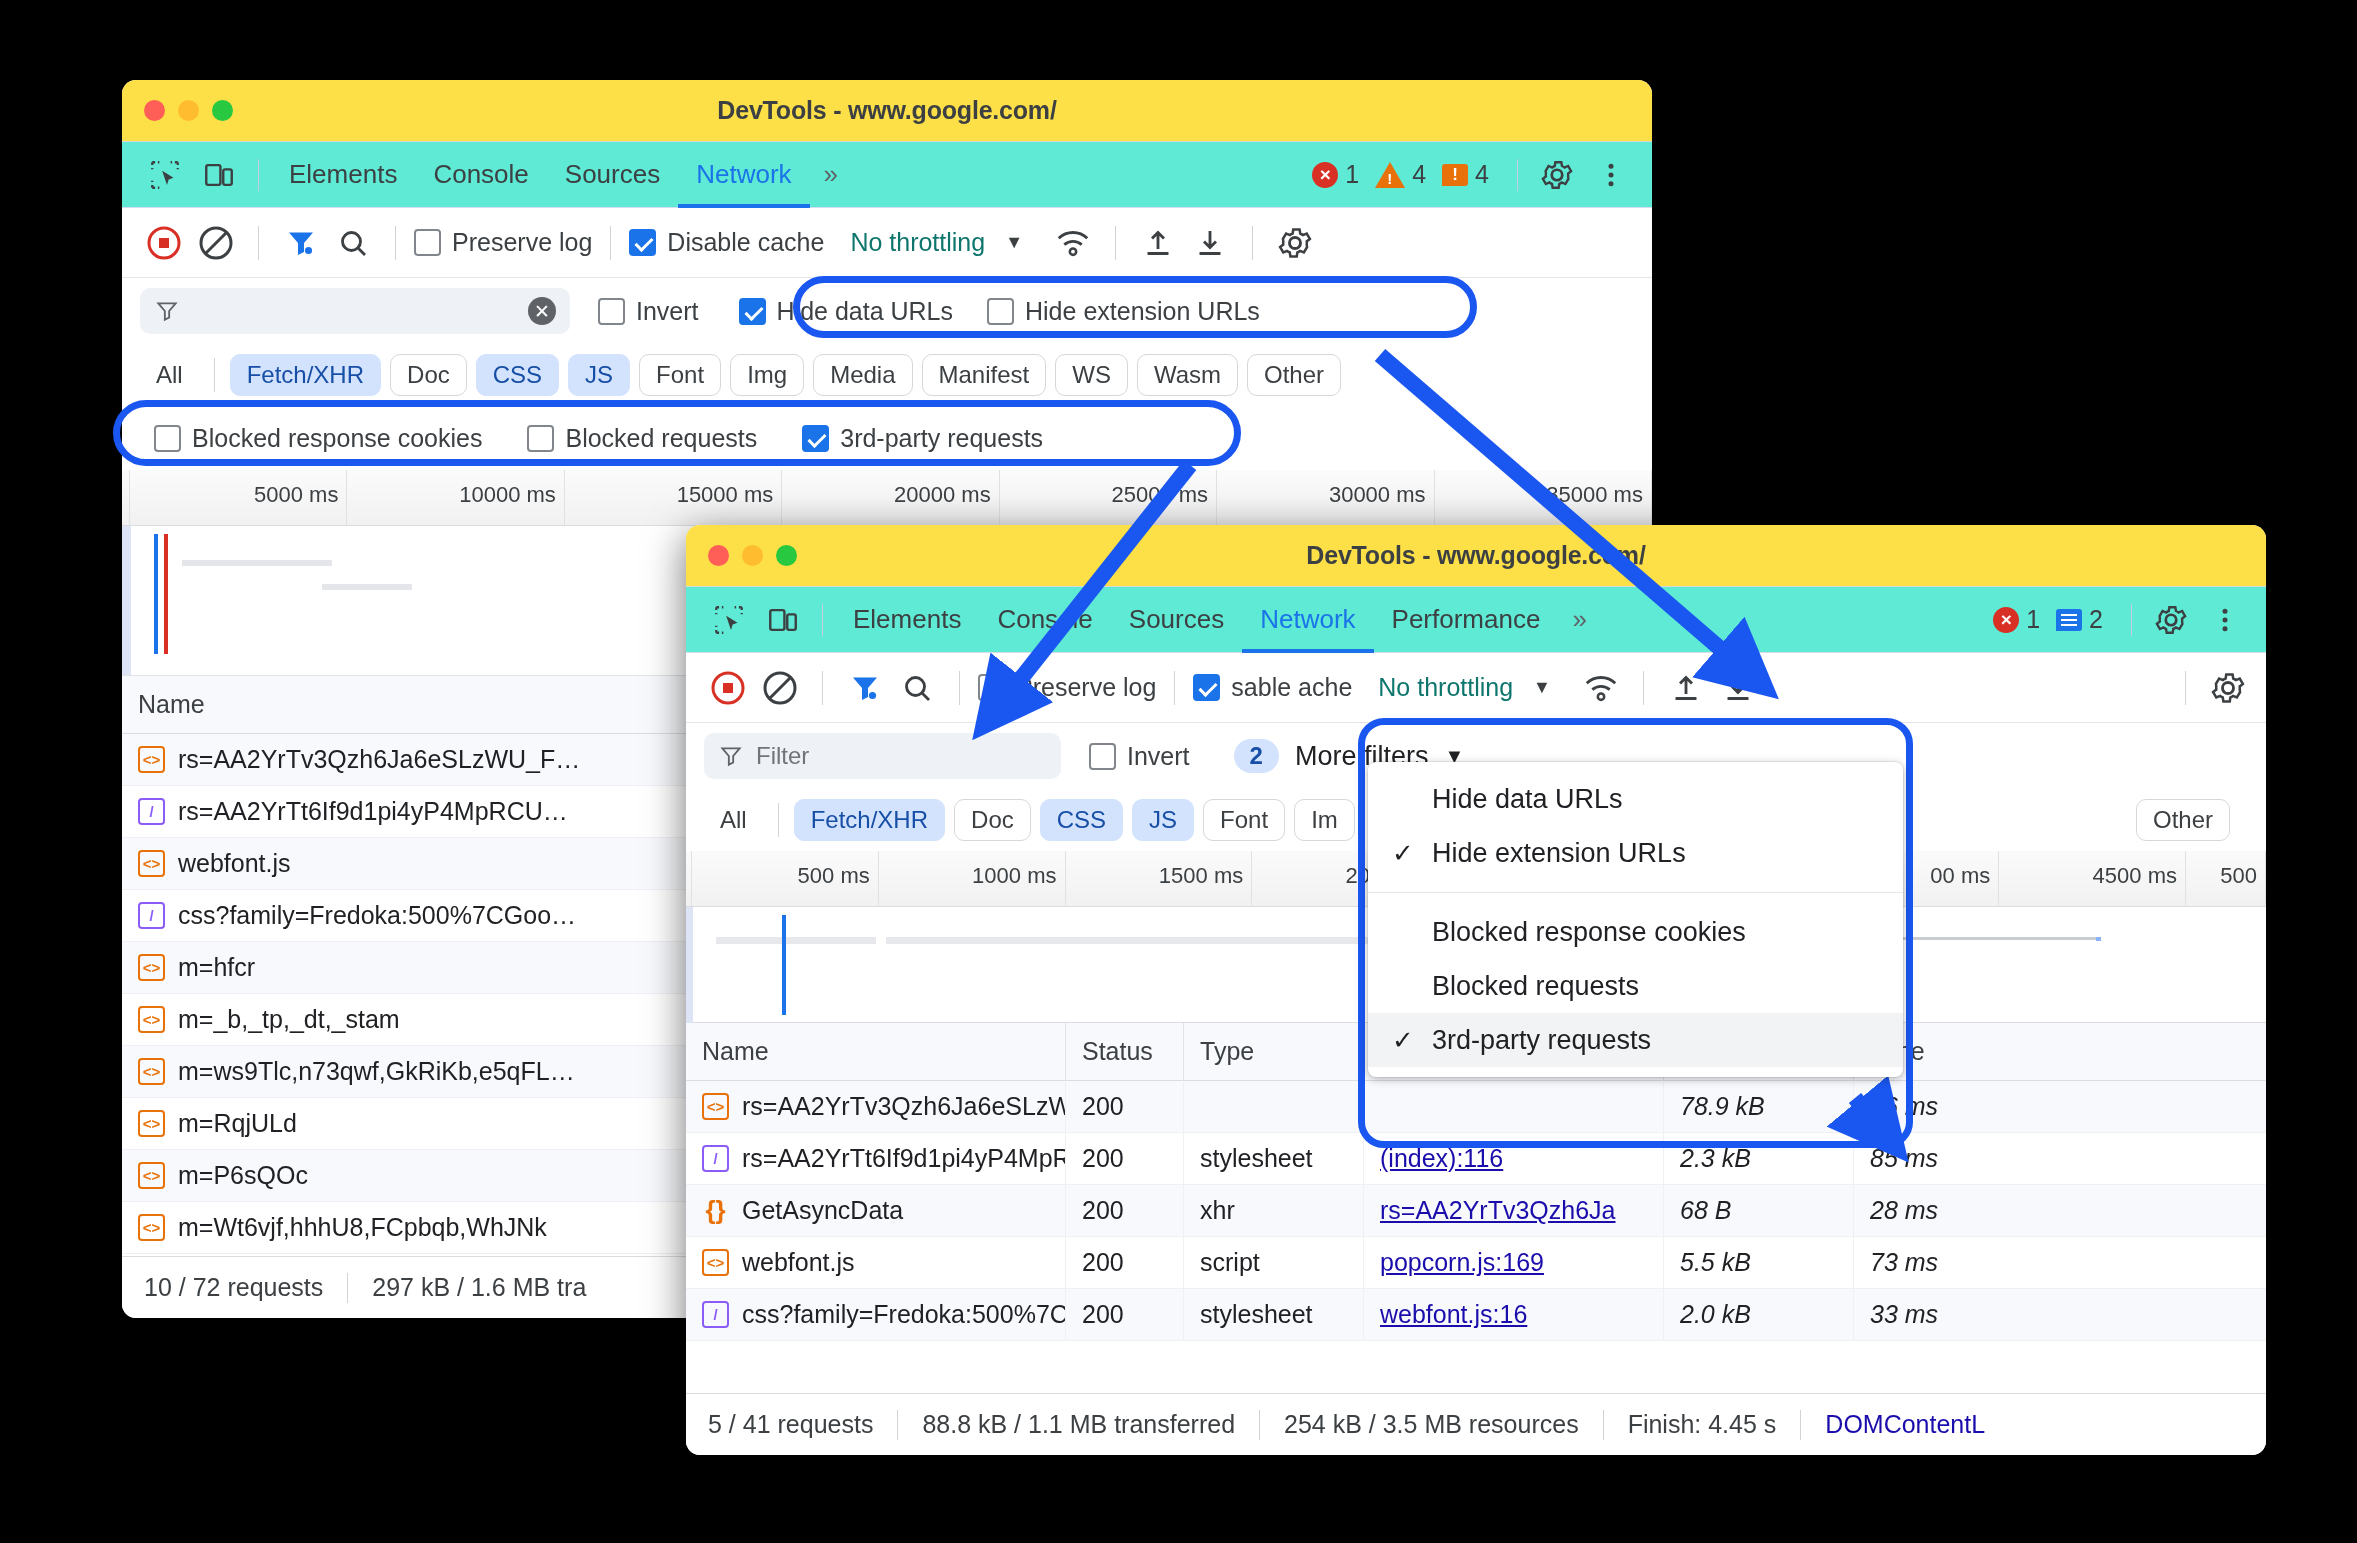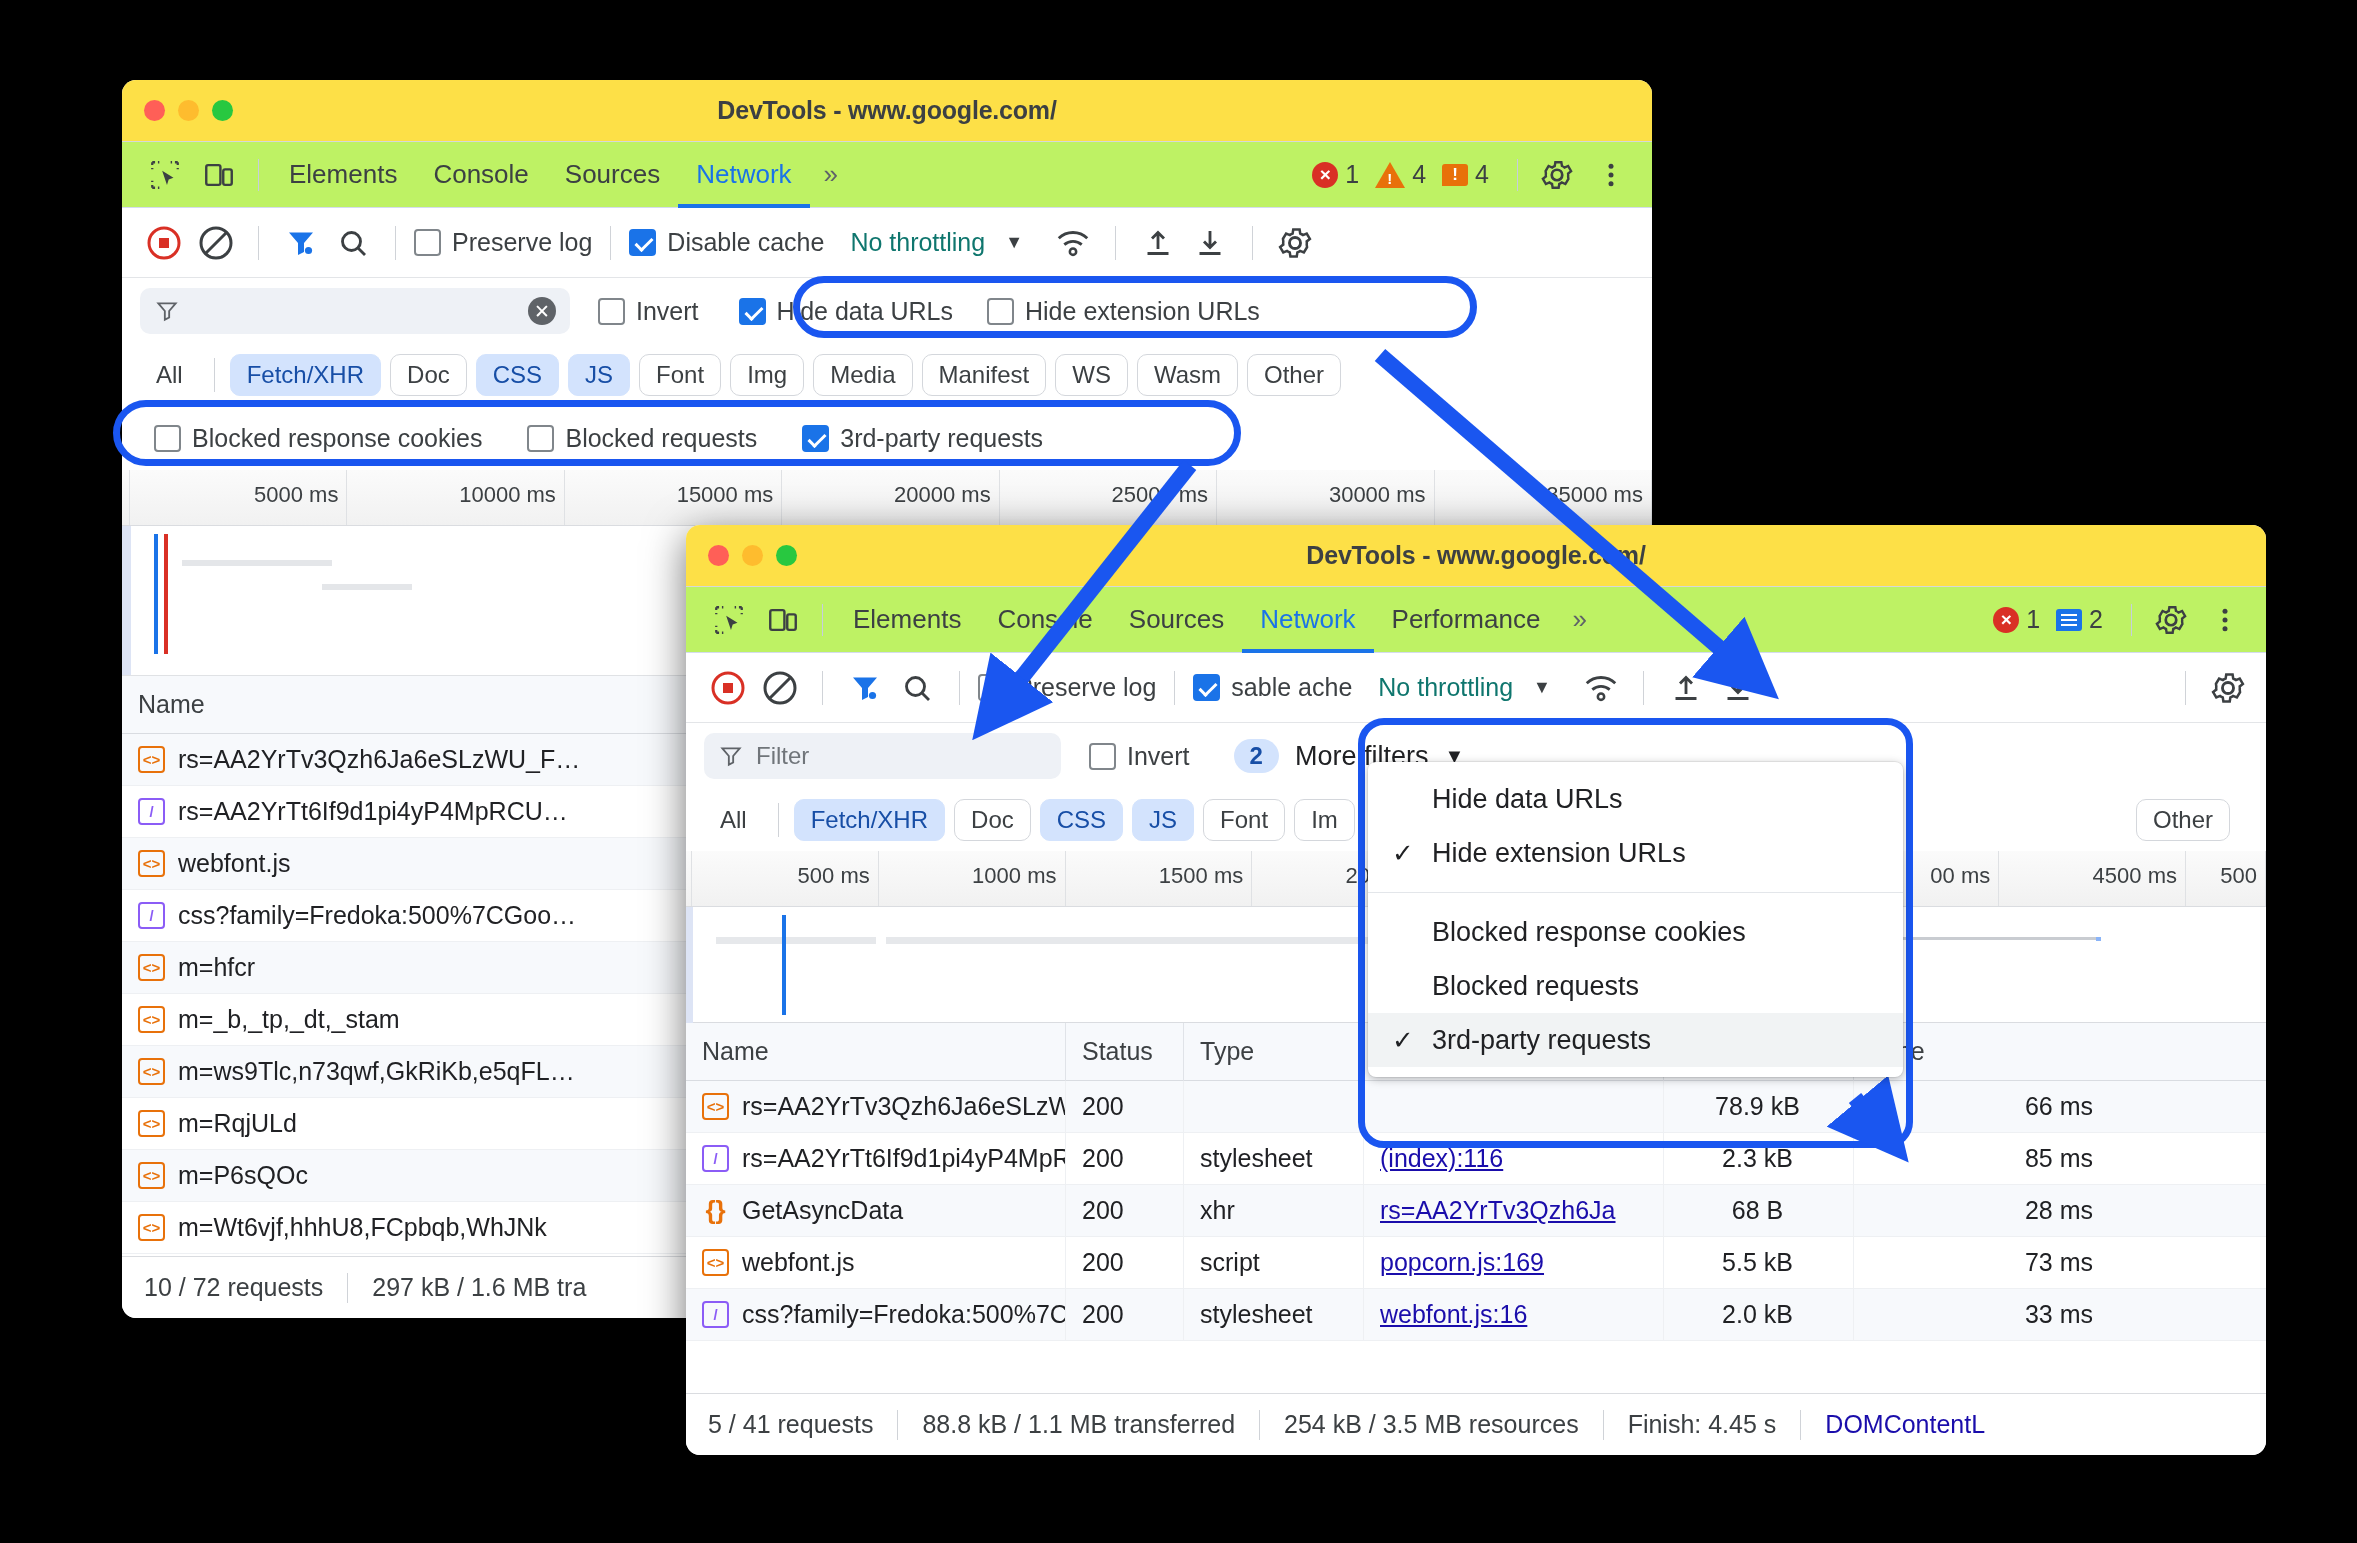--- a/index.html
+++ b/index.html
@@ -35,21 +35,21 @@
   .wtitle {
     position: absolute; left: 0; right: 0; text-align: center;
     font-size: 25px; font-weight: bold; color: #3c4043;
     letter-spacing: -.2px;
     pointer-events: none;
   }
 
   
   .tabbar {
     height: 66px;
-    background: #bef264;
+    background: #5eead4;
     display: flex; align-items: center;
     border-bottom: 1px solid #d4dcee;
     padding-left: 16px;
     position: relative;
   }
   .tb-icon { width: 46px; height: 46px; display: flex; align-items: center; justify-content: center; margin: 0 4px; }
   .tb-sep { width: 1px; height: 32px; background: #c6cede; margin: 0 12px; }
   .tab {
     font-size: 26px; color: #3c4043; padding: 0 18px; height: 66px;
     display: flex; align-items: center; white-space: nowrap;
@@ -110,21 +110,21 @@
   .rlabel { position: absolute; right: 8px; top: 12px; font-size: 22px; color: #3c4043; white-space: nowrap; }
   .waterfall { background: #fff; position: relative; }
 
   
   .thead { height: 58px; background: #f7f9fc; border-bottom: 1px solid #d9dce1; display: flex; align-items: center; }
   .th { font-size: 25px; color: #3c4043; padding-left: 16px; border-right: 1px solid #e0e3e8; height: 58px;
         display: flex; align-items: center; }
   .trow { height: 52px; display: flex; align-items: center; border-bottom: 1px solid #eef0f3; font-size: 25px; color: #202124; }
   .trow.alt { background: #f7f9fc; }
   .cell { padding-left: 16px; display: flex; align-items: center; gap: 13px; height: 52px; overflow: hidden; white-space: nowrap; border-right: 1px solid #eef0f3;}
-  .cell.r { justify-content: center; padding-right: 18px; }
+  .cell.r { justify-content: flex-start; padding-right: 18px; font-style: italic; }
   .lnk { color: #1a0dab; text-decoration: underline; }
   .ricon { width: 27px; height: 27px; border: 2px solid #e8710a; border-radius: 4px; flex: none;
       display: flex; align-items: center; justify-content: center; color: #e8710a; font-size: 15px; font-weight: bold; }
   .ricon.css { border-color: #8b5cf6; color: #8b5cf6; }
   .ricon.xhr { border: none; color: #e8710a; font-size: 26px; }
 
   
   .statusbar { height: 62px; background: #fff; border-top: 1px solid #dadce0; display: flex; align-items: center;
       font-size: 25px; color: #3c4043; padding-left: 22px; gap: 0; }
   .sb-item { padding: 0 24px; white-space: nowrap; }

